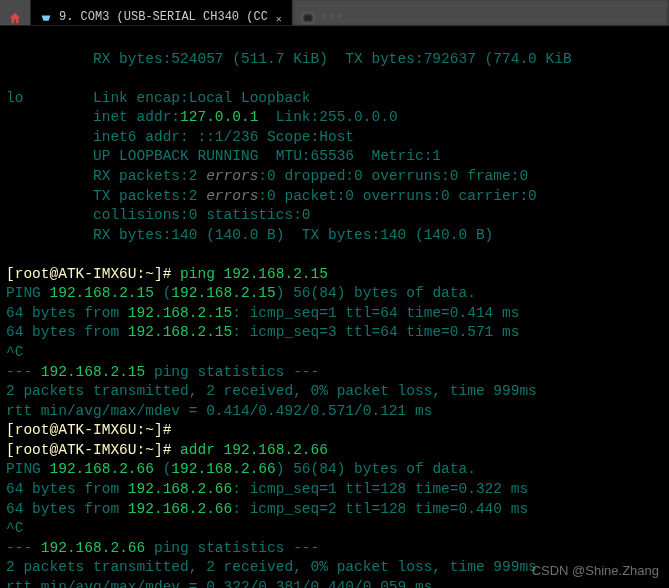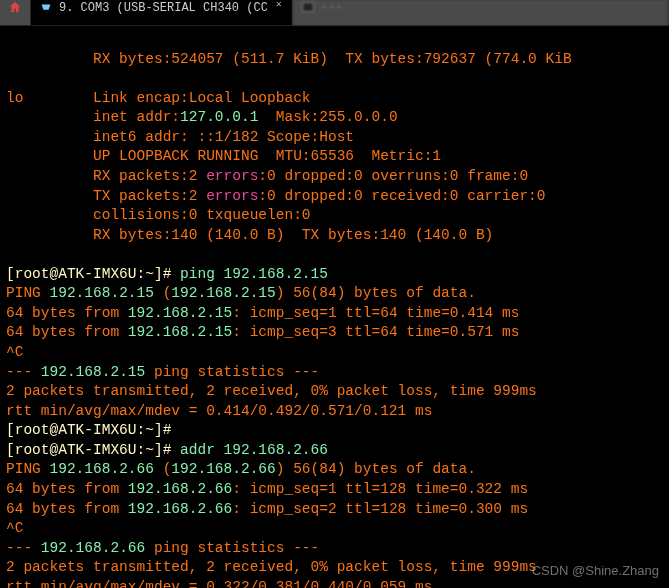--- a/index.html
+++ b/index.html
@@ -15,44 +15,44 @@
   }
   .tabbar {
     background: #3a3a3a;
     height: 26px;
     display: flex;
     align-items: stretch;
     border-bottom: 1px solid #222;
   }
   .tab {
     display: flex;
-    align-items: flex-start;
+    align-items: flex-end;
     padding: 0 8px;
     gap: 6px;
     font-size: 12px;
     color: #ccc;
     background: #4a4a4a;
     border-right: 1px solid #2a2a2a;
     cursor: pointer;
   }
   .tab.active {
     background: #000;
   }
   .tab-icon { width: 14px; height: 14px; display: inline-flex; align-items: center; justify-content: center; }
   .close-x { width: 10px; height: 10px; display: inline-flex; align-items: center; justify-content: center; color: #aaa; font-size: 10px; }
   .tab.blur { color: #888; filter: blur(1.2px); flex: 1; }
   .term {
     background: #000;
     padding: 4px 6px;
     white-space: pre;
     font-size: 14.5px;
   }
-  .c-w { color: #f97316; text-align: center; }
-  .c-r { color: #ec4899; }
-  .c-m { color: #86efac; }
+  .c-w { color: #0f766e; text-align: center; }
+  .c-r { color: #737373; font-style: italic; }
+  .c-m { color: #22c55e; }
   .c-c { color: #fef9c3; }
   .watermark {
     position: fixed;
     right: 10px;
     bottom: 8px;
     color: rgba(200,200,200,0.55);
     font-size: 13px;
     font-family: sans-serif;
     pointer-events: none;
     margin-top: 24px;
@@ -85,40 +85,40 @@
         </svg>
     </span>
     <span>···</span>
   </div>
 </div>
 
 <div class="term">
 <span class="c-w">          RX bytes:524057 (511.7 KiB)  TX bytes:792637 (774.0 KiB</span>
 <span class="c-w"></span>
 <span class="c-w">lo        Link encap:Local Loopback</span>
-<span class="c-w">          inet addr:</span><span class="c-m">127.0.0.1</span><span class="c-w">  Mask:255.0.0.0</span>
-<span class="c-w">          inet6 addr: ::1/182 Scope:Host</span>
+<span class="c-w">          inet addr:</span><span class="c-m">127.0.0.1</span><span class="c-w">  Link:255.0.0.0</span>
+<span class="c-w">          inet6 addr: ::1/236 Scope:Host</span>
 <span class="c-w">          UP LOOPBACK RUNNING  MTU:65536  Metric:1</span>
 <span class="c-w">          RX packets:2 </span><span class="c-r">errors</span><span class="c-w">:0 dropped:0 overruns:0 frame:0</span>
-<span class="c-w">          TX packets:2 </span><span class="c-r">errors</span><span class="c-w">:0 dropped:0 received:0 carrier:0</span>
-<span class="c-w">          collisions:0 txqueuelen:0</span>
+<span class="c-w">          TX packets:2 </span><span class="c-r">errors</span><span class="c-w">:0 packet:0 overruns:0 carrier:0</span>
+<span class="c-w">          collisions:0 statistics:0</span>
 <span class="c-w">          RX bytes:140 (140.0 B)  TX bytes:140 (140.0 B)</span>
 <span class="c-w"></span>
 <span class="c-c">[root@ATK-IMX6U:~]# </span><span class="c-m">ping 192.168.2.15</span>
 <span class="c-w">PING </span><span class="c-m">192.168.2.15</span><span class="c-w"> (</span><span class="c-m">192.168.2.15</span><span class="c-w">) 56(84) bytes of data.</span>
 <span class="c-w">64 bytes from </span><span class="c-m">192.168.2.15</span><span class="c-w">: icmp_seq=1 ttl=64 time=0.414 ms</span>
 <span class="c-w">64 bytes from </span><span class="c-m">192.168.2.15</span><span class="c-w">: icmp_seq=3 ttl=64 time=0.571 ms</span>
 <span class="c-w">^C</span>
 <span class="c-w">--- </span><span class="c-m">192.168.2.15</span><span class="c-w"> ping statistics ---</span>
 <span class="c-w">2 packets transmitted, 2 received, 0% packet loss, time 999ms</span>
 <span class="c-w">rtt min/avg/max/mdev = 0.414/0.492/0.571/0.121 ms</span>
 <span class="c-c">[root@ATK-IMX6U:~]# </span>
 <span class="c-c">[root@ATK-IMX6U:~]# </span><span class="c-m">addr 192.168.2.66</span>
 <span class="c-w">PING </span><span class="c-m">192.168.2.66</span><span class="c-w"> (</span><span class="c-m">192.168.2.66</span><span class="c-w">) 56(84) bytes of data.</span>
 <span class="c-w">64 bytes from </span><span class="c-m">192.168.2.66</span><span class="c-w">: icmp_seq=1 ttl=128 time=0.322 ms</span>
-<span class="c-w">64 bytes from </span><span class="c-m">192.168.2.66</span><span class="c-w">: icmp_seq=2 ttl=128 time=0.300 ms</span>
+<span class="c-w">64 bytes from </span><span class="c-m">192.168.2.66</span><span class="c-w">: icmp_seq=2 ttl=128 time=0.440 ms</span>
 <span class="c-w">^C</span>
 <span class="c-w">--- </span><span class="c-m">192.168.2.66</span><span class="c-w"> ping statistics ---</span>
 <span class="c-w">2 packets transmitted, 2 received, 0% packet loss, time 999ms</span>
 <span class="c-w">rtt min/avg/max/mdev = 0.322/0.381/0.440/0.059 ms</span>
 </div>
 
 <div class="watermark">CSDN @Shine.Zhang</div>
 
 </body></html>

